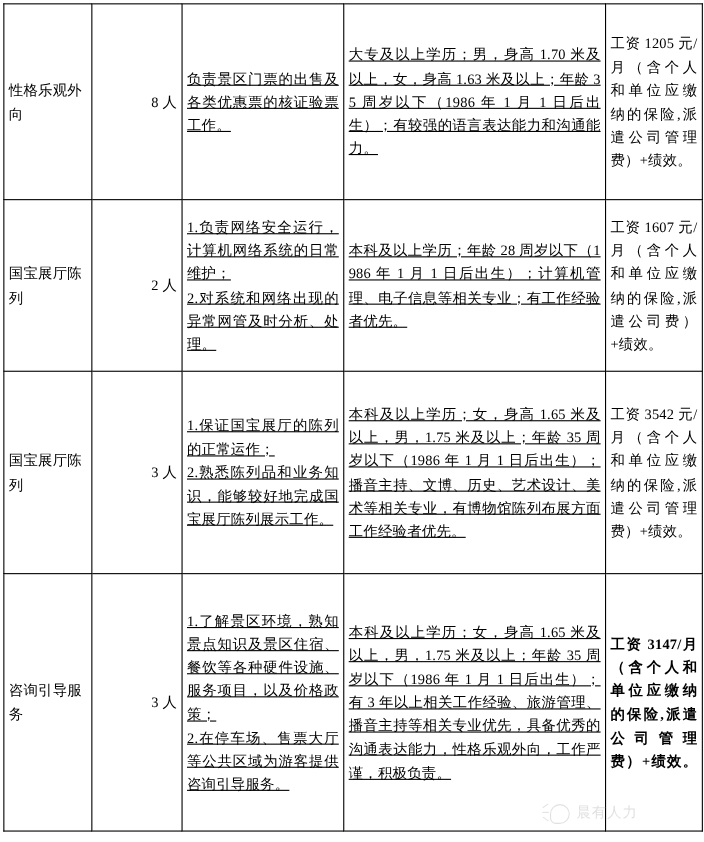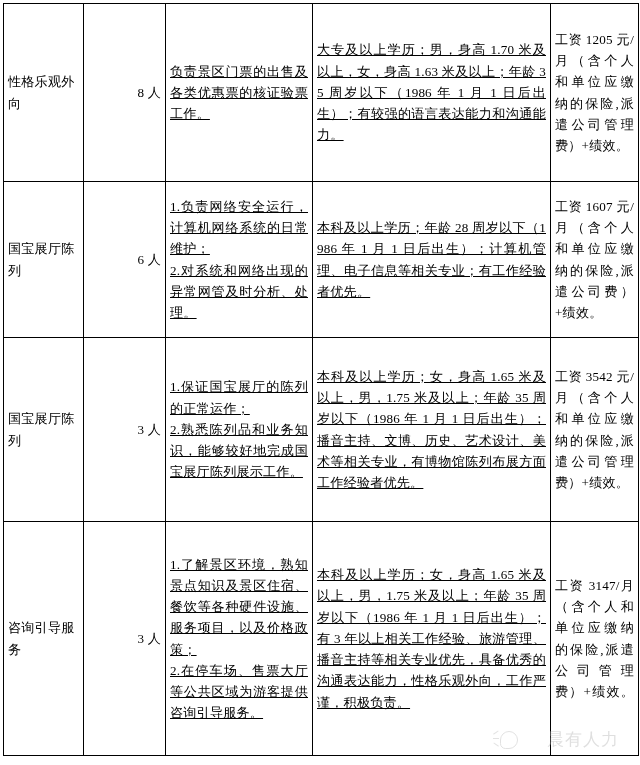--- a/index.html
+++ b/index.html
@@ -80,20 +80,21 @@
     text-align: justify;
     text-align-last: left;
     vertical-align: top;
     padding-left: 6px;
     padding-right: 4px;
     padding-top: 3px;
   }
   td.salary.justify-full {
     text-align: justify;
     text-align-last: justify;
+    font-weight: bold;
   }
 
   
   tr.r1 { height: 178px; }
   tr.r2 { height: 156px; }
   tr.r3 { height: 184px; }
   tr.r4 { height: 234px; }
 
   
   #watermark {
@@ -127,25 +128,24 @@
     width: 6px;
     height: 1.4px;
     background: #bcbcbc;
     left: 0px;
   }
   #watermark .wm-mark .ray.a { top: 5px;  transform: rotate(-35deg); }
   #watermark .wm-mark .ray.b { top: 11px; transform: rotate(0deg); }
   #watermark .wm-mark .ray.c { top: 17px; transform: rotate(35deg); }
   #watermark .wm-text {
     font-family: "Liberation Sans", "DejaVu Sans", sans-serif;
-    font-size: 17px;
+    font-size: 13px;
     letter-spacing: 1px;
     color: #b5b5b5;
     white-space: nowrap;
-    margin-left: 23px;
   }
 </style>
 </head>
 <body>
 
 <div id="page">
 
   <table class="recruit-table">
     <colgroup>
       <col class="c-post">
@@ -159,21 +159,21 @@
       <tr class="r1">
         <td class="post">性格乐观外向</td>
         <td class="count">8 人</td>
         <td class="duty">负责景区门票的出售及各类优惠票的核证验票工作。</td>
         <td class="req">大专及以上学历；男，身高 1.70 米及以上，女，身高 1.63 米及以上；年龄 35 周岁以下（1986 年 1 月 1 日后出生）；有较强的语言表达能力和沟通能力。</td>
         <td class="salary">工资 1205 元/月（含个人和单位应缴纳的保险,派遣公司管理费）+绩效。</td>
       </tr>
 
       <tr class="r2">
         <td class="post">国宝展厅陈列</td>
-        <td class="count">6 人</td>
+        <td class="count">2 人</td>
         <td class="duty">1.负责网络安全运行，计算机网络系统的日常维护；<br>2.对系统和网络出现的异常网管及时分析、处理。</td>
         <td class="req">本科及以上学历；年龄 28 周岁以下（1986 年 1 月 1 日后出生）；计算机管理、电子信息等相关专业；有工作经验者优先。</td>
         <td class="salary">工资 1607 元/月（含个人和单位应缴纳的保险,派遣公司费）+绩效。</td>
       </tr>
 
       <tr class="r3">
         <td class="post">国宝展厅陈列</td>
         <td class="count">3 人</td>
         <td class="duty">1.保证国宝展厅的陈列的正常运作；<br>2.熟悉陈列品和业务知识，能够较好地完成国宝展厅陈列展示工作。</td>
         <td class="req">本科及以上学历；女，身高 1.65 米及以上，男，1.75 米及以上；年龄 35 周岁以下（1986 年 1 月 1 日后出生）；播音主持、文博、历史、艺术设计、美术等相关专业，有博物馆陈列布展方面工作经验者优先。</td>

